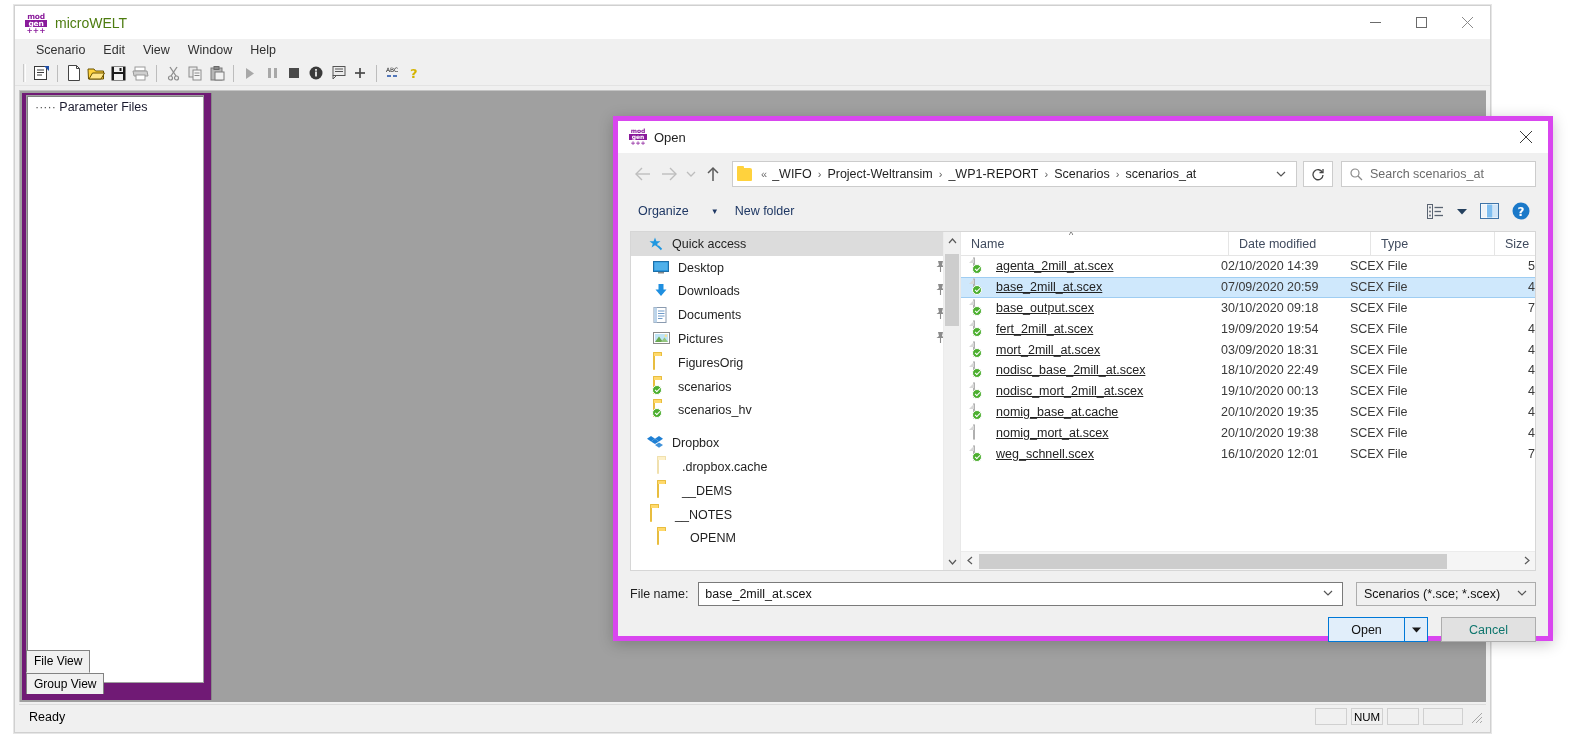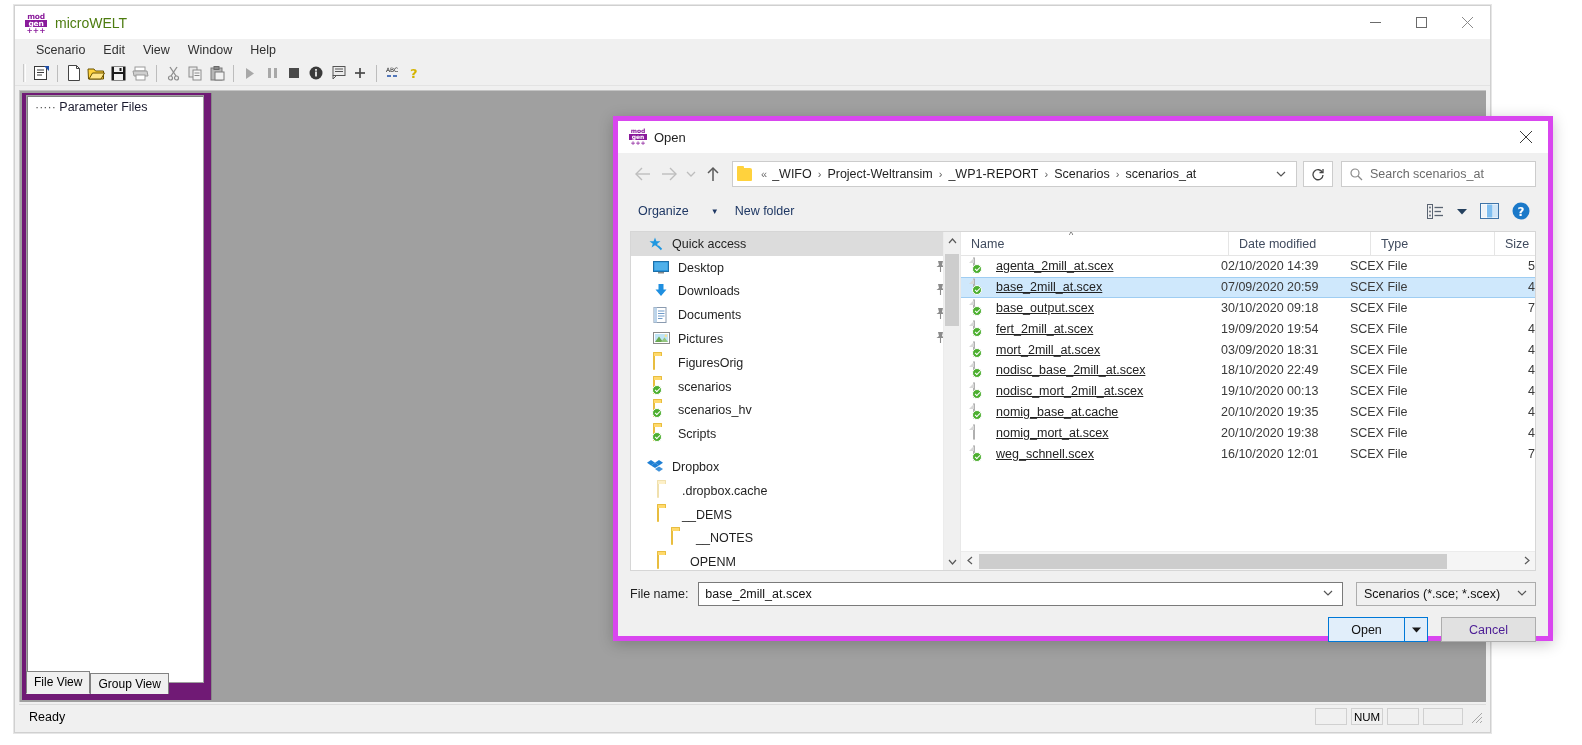--- a/index.html
+++ b/index.html
@@ -106,21 +106,21 @@
   #tree-item {
     font-size: 12.5px; color: #1a1a2e;
     padding: 4px 6px 0 8px;
     white-space: nowrap;
     font-family: "Liberation Sans", sans-serif;
   }
   .tree-dash { letter-spacing: 0px; color: #555; }
   #tab-row {
     position: absolute;
     left: 4px; bottom: 6px;
-    display: flex; align-items: flex-end;
+    display: flex; align-items: flex-start; flex-direction: column;
   }
   .vtab {
     font-size: 12px; color: #000;
     padding: 3px 7px 3px 7px;
     background: #f0f0f0;
     border: 1px solid #828282;
     border-bottom: none;
     font-family: "Liberation Sans", sans-serif;
   }
   .vtab.active { background: #f0f0f0; font-weight: normal; border-bottom: 1px solid #f0f0f0; position: relative; z-index: 2; padding-bottom:4px;}
@@ -424,21 +424,21 @@
   }
   #open-drop {
     width: 22px;
     display: flex; align-items: center; justify-content: center;
     font-size: 9px; color: #111;
   }
   #cancel-btn {
     width: 95px; height: 25px;
     border: 1px solid #adadad; background: #e1e1e1;
     display: flex; align-items: center; justify-content: center;
-    font-size: 12.5px; color: #4c1d95;
+    font-size: 12.5px; color: #0f766e;
   }
 </style>
 </head>
 <body>
 
 <div id="app-window">
 
   <div id="title-bar">
     <div id="modgen-logo">
       <div class="logo-line logo-l1">mod</div>
@@ -833,24 +833,20 @@
         <div class="nav-item">
           <span class="nav-ico"><span class="folder-ico"><span class="sync-badge"></span></span></span>
           <span>scenarios</span>
         </div>
 
         <div class="nav-item">
           <span class="nav-ico"><span class="folder-ico"><span class="sync-badge"></span></span></span>
           <span>scenarios_hv</span>
         </div>
 
-        <div class="nav-item">
-          <span class="nav-ico"><span class="folder-ico"><span class="sync-badge"></span></span></span>
-          <span>Scripts</span>
-        </div>
 
         <div class="nav-item root" style="margin-top:9px">
           <span class="nav-ico">
             <svg width="16" height="15" viewBox="0 0 16 15">
               <polygon points="4,1 8,3.7 4,6.4 0,3.7" fill="#1e7fd4"></polygon>
               <polygon points="12,1 16,3.7 12,6.4 8,3.7" fill="#1e7fd4"></polygon>
               <polygon points="4,6.4 8,3.7 12,6.4 8,9.1" fill="#1e7fd4"></polygon>
               <polygon points="8,10 12,7.4 16,10 12,12.7" fill="#1e7fd4" opacity="0.85"></polygon>
             </svg>
           </span>
@@ -858,21 +854,21 @@
         </div>
 
         <div class="nav-item" style="padding-left:26px">
           <span class="nav-ico"><span class="folder-ico pale"></span></span>
           <span>.dropbox.cache</span>
         </div>
         <div class="nav-item" style="padding-left:26px">
           <span class="nav-ico"><span class="folder-ico"></span></span>
           <span>__DEMS</span>
         </div>
-        <div class="nav-item" style="padding-left:40px">
+        <div class="nav-item" style="padding-left:19px">
           <span class="nav-ico"><span class="folder-ico"></span></span>
           <span>__NOTES</span>
         </div>
         <div class="nav-item" style="padding-left:26px">
           <span class="nav-ico"><span class="folder-ico"></span></span>
           <span style="padding-left:8px">OPENM</span>
         </div>
       </div>
 
       <div id="nav-scroll">

